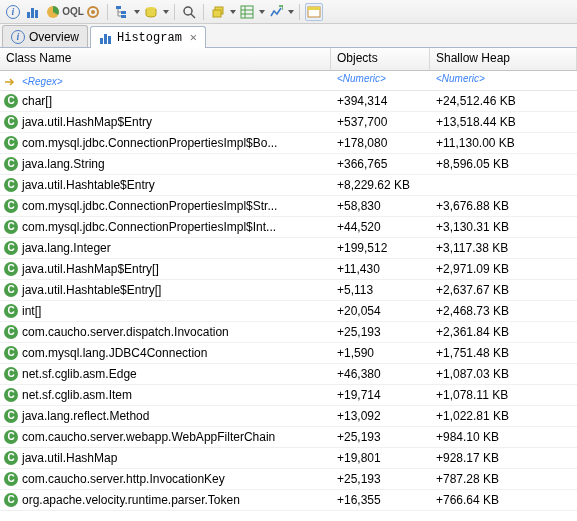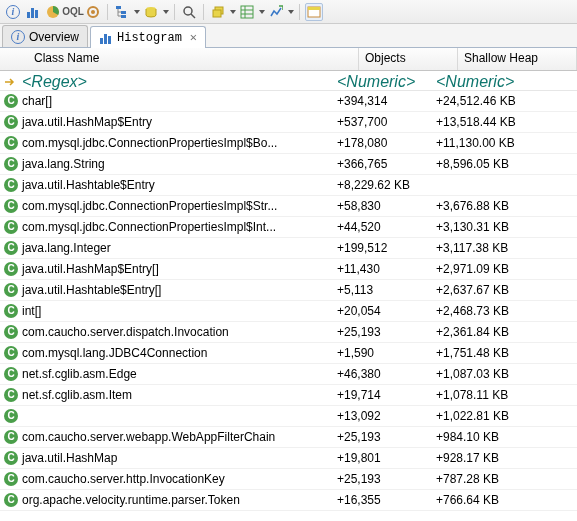--- a/index.html
+++ b/index.html
@@ -9,27 +9,27 @@
   .tb-btn { width: 18px; height: 18px; display: flex; align-items: center; justify-content: center; cursor: pointer; border-radius: 2px; }
   .tb-sep { width: 1px; height: 16px; background: #ccc; margin: 0 3px; }
   .tb-dd { width: 7px; height: 18px; display: flex; align-items: center; justify-content: center; cursor: pointer; }
   .dd-arrow { width: 0; height: 0; border-left: 3px solid transparent; border-right: 3px solid transparent; border-top: 4px solid #555; }
   
   .tabs { height: 24px; background: #f4f4f4; border-bottom: 1px solid #a9b7c9; display: flex; align-items: flex-end; padding-left: 2px; }
   .tab { height: 22px; padding: 0 8px; display: flex; align-items: center; gap: 4px; background: #e8e8e8; border: 1px solid #bbb; border-bottom: none; border-radius: 3px 3px 0 0; margin-right: 2px; cursor: pointer; font-size: 12px; }
   .tab.active { background: #fff; border-color: #a9b7c9; position: relative; top: 1px; font-family: Liberation Mono, monospace; }
   .close-x { color: #777; font-weight: bold; margin-left: 4px; cursor: pointer; }
   
-  .header { height: 23px; background: linear-gradient(#fdfdfd, #f0f0f0); border-bottom: 1px solid #c4c4c4; display: flex; padding-left: 28px; }
+  .header { height: 23px; background: linear-gradient(#fdfdfd, #f0f0f0); border-bottom: 1px solid #c4c4c4; display: flex; }
   .header .col { padding: 3px 6px 0 6px; border-right: 1px solid #d9d9d9; font-size: 12px; color: #000; overflow: hidden; white-space: nowrap; }
   .col-class { flex: 0 0 331px; }
   .col-objects { flex: 0 0 99px; }
   .col-heap { flex: 1 1 auto; text-align: left; border-right: none; padding-right: 10px; }
   
-  .filter-row { height: 20px; display: flex; border-bottom: 1px solid #e6e6e6; color: #0f766e; font-style: italic; font-size: 16px; }
+  .filter-row { height: 20px; display: flex; border-bottom: 1px solid #e6e6e6; color: #3b82f6; font-style: italic; font-size: 10px; }
   .filter-row .col { padding: 2px 6px 0 6px; }
   .filter-row .col-class { display: flex; align-items: center; gap: 4px; padding-left: 4px; }
   
   .rows { }
   .row { height: 21px; display: flex; border-bottom: 1px solid #f0f0f0; align-items: center; font-size: 12px; }
   .row .col { padding: 0 6px; overflow: hidden; white-space: nowrap; text-overflow: ellipsis; }
   .row .col-class { display: flex; align-items: center; gap: 4px; padding-left: 4px; }
   
   .icon-c { width: 14px; height: 14px; border-radius: 50%; background: #4a9e4a; color: #fff; font-weight: bold; font-size: 10px; display: flex; align-items: center; justify-content: center; flex-shrink: 0; line-height: 1; }
   .icon-info { width: 14px; height: 14px; border-radius: 50%; border: 1px solid #4a7bc5; color: #4a7bc5; font-weight: bold; font-size: 10px; display: flex; align-items: center; justify-content: center; font-style: italic; font-family: serif; }
@@ -281,20 +281,21 @@
       <div class="col col-class">
         <div class="icon-c">C</div>
         <span>net.sf.cglib.asm.Item</span>
       </div>
       <div class="col col-objects">+19,714</div>
       <div class="col col-heap">+1,078.11 KB</div>
     </div>
     <div class="row">
       <div class="col col-class">
         <div class="icon-c">C</div>
+        <span>java.lang.reflect.Method</span>
       </div>
       <div class="col col-objects">+13,092</div>
       <div class="col col-heap">+1,022.81 KB</div>
     </div>
     <div class="row">
       <div class="col col-class">
         <div class="icon-c">C</div>
         <span>com.caucho.server.webapp.WebAppFilterChain</span>
       </div>
       <div class="col col-objects">+25,193</div>

